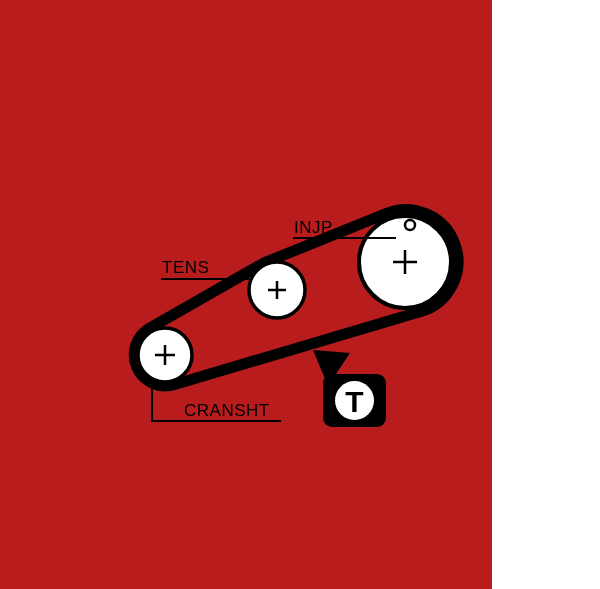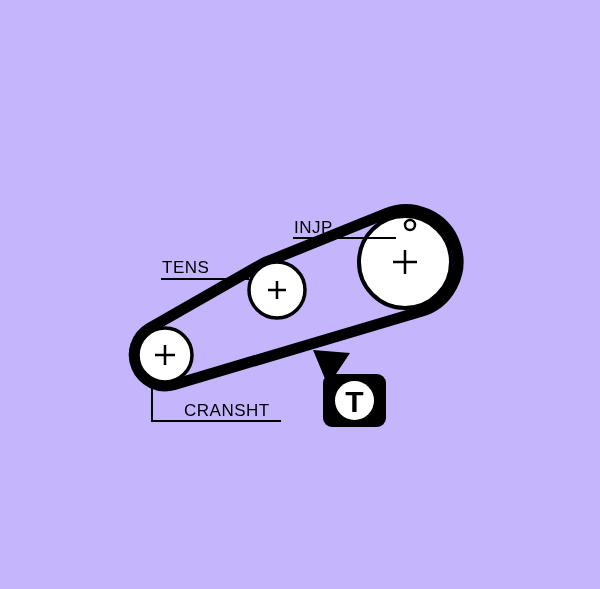--- a/index.html
+++ b/index.html
@@ -5,23 +5,23 @@
   html, body {
     margin: 0;
     padding: 0;
     background: #ffffff;
     width: 600px;
     height: 589px;
     overflow: hidden;
     font-family: "Liberation Sans", sans-serif;
   }
   .diagram-wrap {
-    width: 600px;
+    width: 492px;
     height: 589px;
-    background: #c4b5fd;
+    background: #b91c1c;
   }
   svg { display: block; }
   .label-text {
     font-family: "Liberation Sans", sans-serif;
     font-size: 17px;
     letter-spacing: 0.5px;
     fill: #000000;
   }
   .logo-letter {
     font-family: "Liberation Sans", sans-serif;

